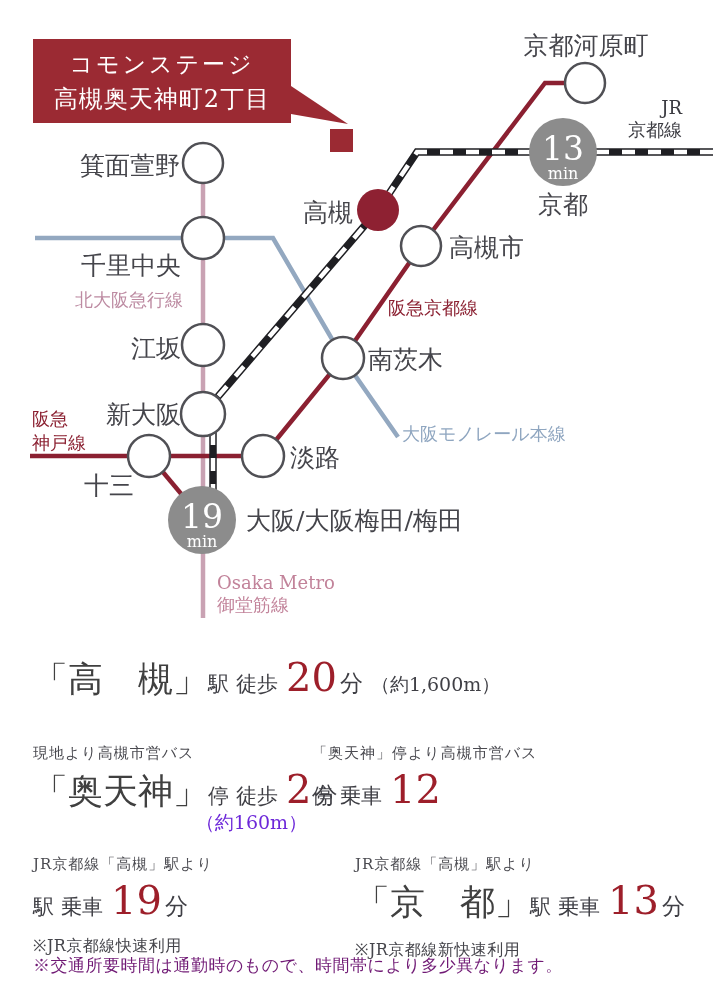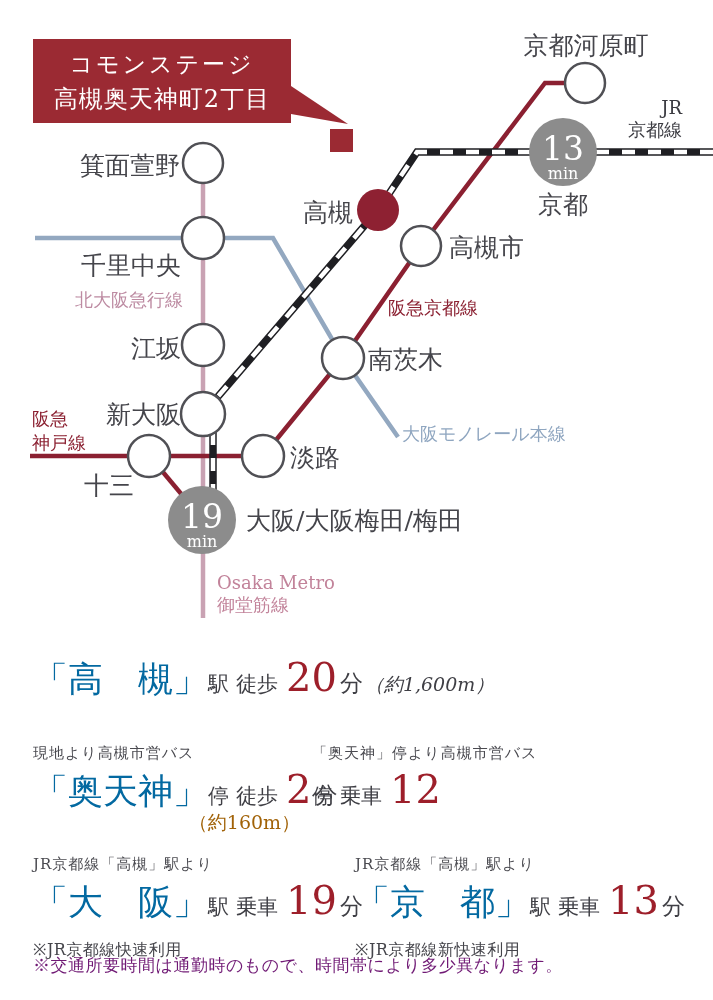--- a/index.html
+++ b/index.html
@@ -17,27 +17,27 @@
   .red-t      { fill:#8b2031; }
   .metro-t    { fill:#c2839a; }
   .badge-num  { font-size:33px; fill:#ffffff; }
   .badge-unit { font-size:16px; fill:#ffffff; }
   .callout-t  { fill:#ffffff; }
 
   
   .route { position:absolute; color:#3f3f45; white-space:nowrap; }
   .route .heading { font-size:15px; color:#4a4a50; letter-spacing:1px; margin-bottom:3px; }
   .route .main { display:flex; align-items:baseline; }
-  .route .station { font-size:35px; color:#0369a1; }
+  .route .station { font-size:35px; color:#404040; }
   .route .suffix  { font-size:21px; }
   .route .mode    { font-size:21px; margin-left:7px;margin-top:16px; }
   .route .time    { font-size:40px; line-height:0.85; color:#9d1f2a; margin-left:8px; margin-right:3px; }
   .route .unit    { font-size:23px; }
-  .route .inline-note { font-size:19px; margin-left:2px;font-style:italic; }
-  .route .sub-note { position:absolute; left:129px; top:66px; width:165px; text-align:center; font-size:19px; color:#a16207; }
+  .route .inline-note { font-size:19px; margin-left:8px; }
+  .route .sub-note { position:absolute; left:136px; top:66px; width:165px; text-align:center; font-size:19px; color:#6d28d9; }
   .route .foot { font-size:16px; color:#45454b; margin-top:12px; letter-spacing:0.5px; }
   .disclaimer { position:absolute; left:33px; top:954px; font-size:17px; color:#701a75; letter-spacing:0.5px; }
 </style>
 </head>
 <body>
 
 <div class="canvas">
 
   <svg width="713" height="645" viewBox="0 0 713 645" style="position:absolute;left:0;top:0;">
 
@@ -134,21 +134,20 @@
     <div class="main">
         <span class="suffix">停</span>
       <span class="mode">乗車</span>
       <span class="time">12</span>
     </div>
   </div>
 
   <div class="route" style="left:33px; top:855px;">
     <div class="heading">JR京都線「高槻」駅より</div>
     <div class="main">
-      <span class="station">「大　阪」</span>
         <span class="suffix">駅</span>
       <span class="mode">乗車</span>
       <span class="time">19</span>
         <span class="unit">分</span>
     </div>
     <div class="foot">※JR京都線快速利用</div>
   </div>
 
   <div class="route" style="left:355px; top:855px;">
     <div class="heading">JR京都線「高槻」駅より</div>

